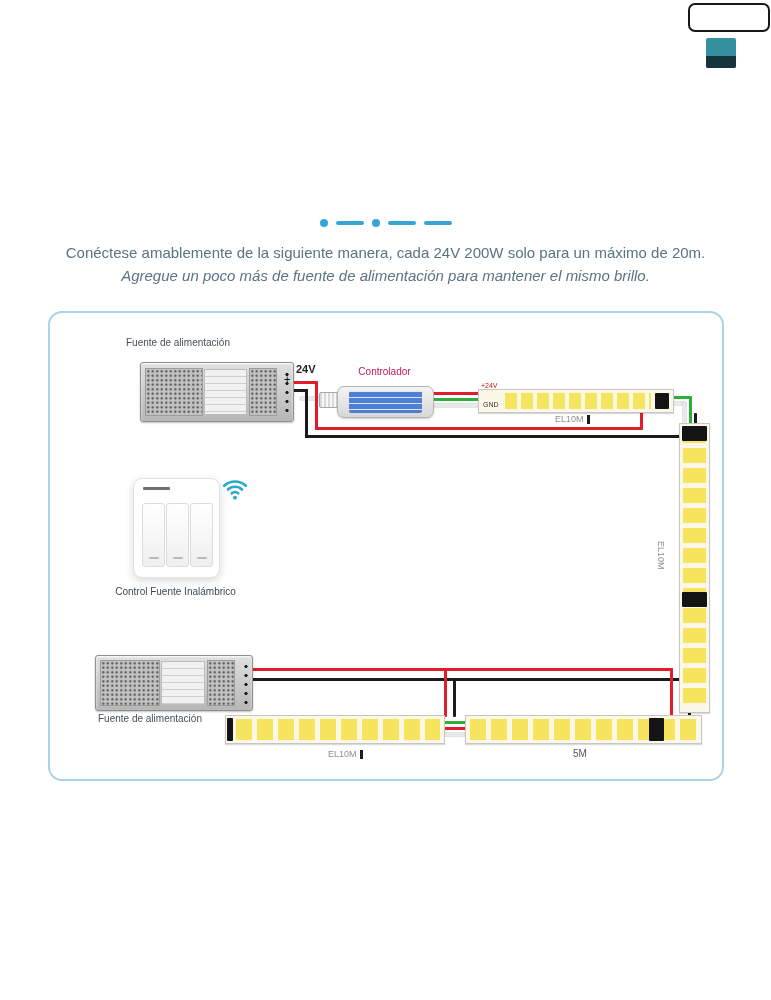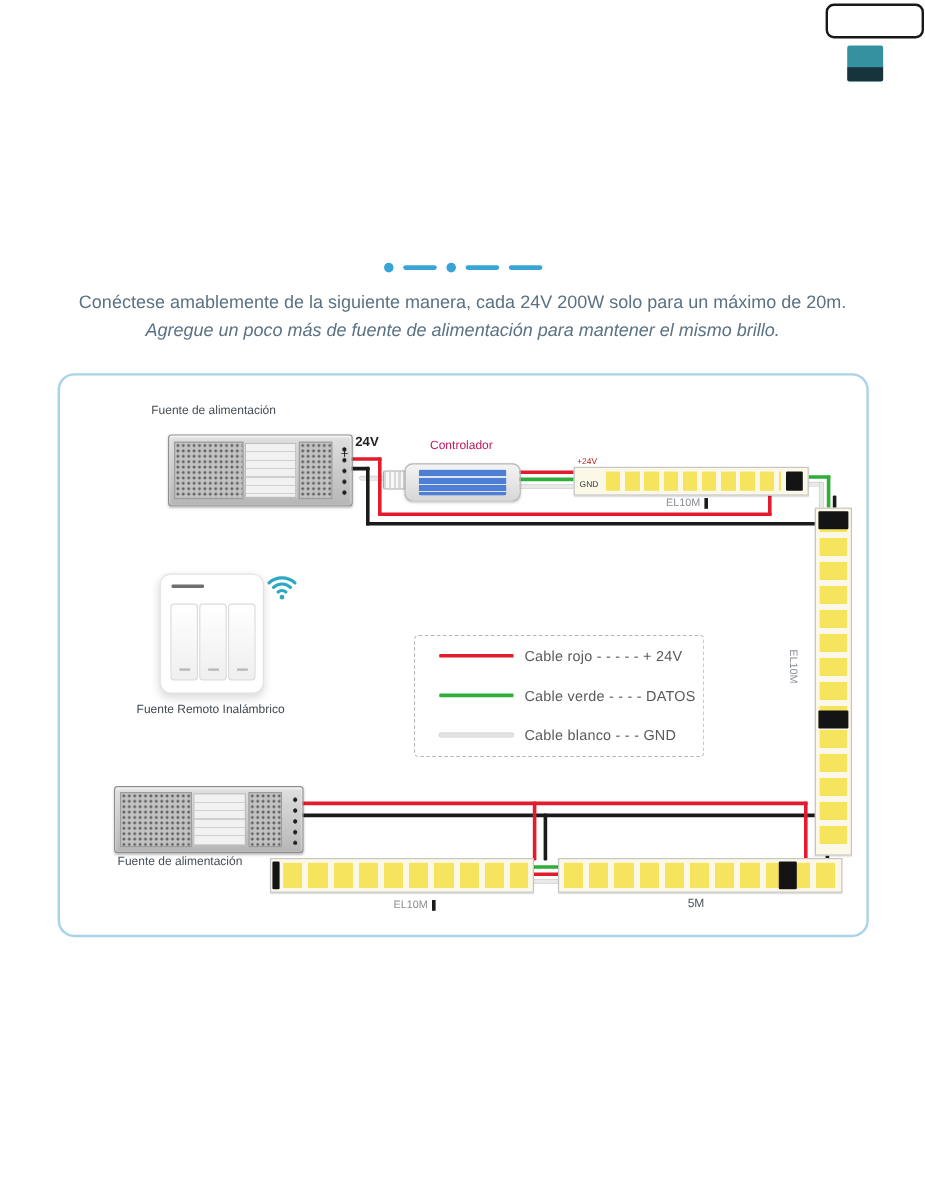--- a/index.html
+++ b/index.html
@@ -182,36 +182,22 @@
       <div class="key" style="left:56px;">
           <div class="tick"></div>
         </div>
     </div>
     <svg class="abs" style="left:172px;top:164px;" width="26" height="24" viewBox="0 0 24 22">
       <path d="M2 8 a14 13 0 0 1 20 0" stroke="#2ba8c4" stroke-width="2.4" fill="none" stroke-linecap="round"></path>
       <path d="M5.5 11.5 a9 8.5 0 0 1 13 0" stroke="#2ba8c4" stroke-width="2.4" fill="none" stroke-linecap="round"></path>
       <path d="M9 15 a4.5 4.2 0 0 1 6 0" stroke="#2ba8c4" stroke-width="2.4" fill="none" stroke-linecap="round"></path>
       <circle cx="12" cy="19" r="1.8" fill="#2ba8c4"></circle>
     </svg>
-    <div class="lbl center" style="left:38px;top:273px;width:175px;color:#3f4850;">Fuente Remoto Inalámbrico</div>
-
-    <div class="legend" style="left:295px;top:216px;width:240px;height:100px;">
-      <div class="row">
-        <div class="line" style="background: rgb(227, 28, 45);"></div>
-        <div class="txt">Cable rojo - - - - - + 24V</div>
-      </div>
-      <div class="row">
-        <div class="line" style="background: rgb(47, 174, 58);"></div>
-        <div class="txt">Cable verde - - - - DATOS</div>
-      </div>
-      <div class="row">
-        <div class="line" style="box-shadow: rgb(207, 207, 207) 0px 0px 0px 0.5px; background: rgb(227, 227, 227);"></div>
-        <div class="txt">Cable blanco - - - GND</div>
-      </div>
-    </div>
+    <div class="lbl center" style="left:38px;top:273px;width:175px;color:#3f4850;">Control Fuente Inalámbrico</div>
+
 
     <div class="psu" style="left:45px;top:342px;width:156px;height:54px;">
       <div class="perf l"></div>
       <div class="tag"></div>
       <div class="perf r"></div>
       <div class="terminals"></div>
     </div>
     <div class="lbl" style="left:48px;top:400px;">Fuente de alimentación</div>
 
     <div class="strip" style="left:175px;top:402px;width:218px;height:27px;">

